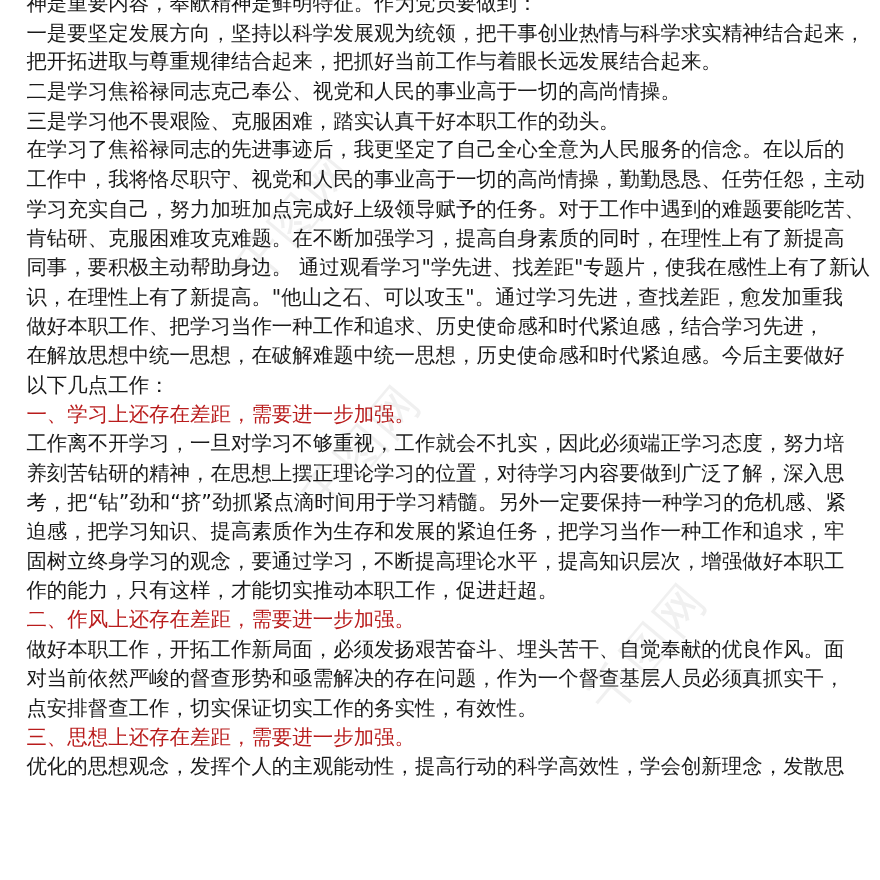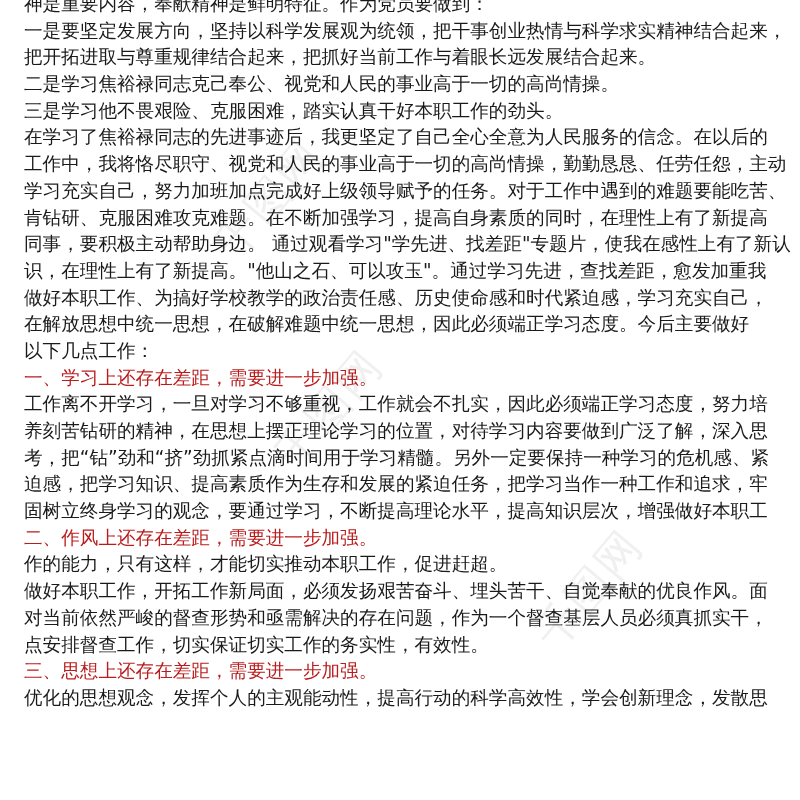--- a/index.html
+++ b/index.html
@@ -54,31 +54,31 @@
   <div class="line">一是要坚定发展方向，坚持以科学发展观为统领，把干事创业热情与科学求实精神结合起来，</div>
   <div class="line">把开拓进取与尊重规律结合起来，把抓好当前工作与着眼长远发展结合起来。</div>
   <div class="line">二是学习焦裕禄同志克己奉公、视党和人民的事业高于一切的高尚情操。</div>
   <div class="line">三是学习他不畏艰险、克服困难，踏实认真干好本职工作的劲头。</div>
   <div class="line">在学习了焦裕禄同志的先进事迹后，我更坚定了自己全心全意为人民服务的信念。在以后的</div>
   <div class="line">工作中，我将恪尽职守、视党和人民的事业高于一切的高尚情操，勤勤恳恳、任劳任怨，主动</div>
   <div class="line">学习充实自己，努力加班加点完成好上级领导赋予的任务。对于工作中遇到的难题要能吃苦、</div>
   <div class="line">肯钻研、克服困难攻克难题。在不断加强学习，提高自身素质的同时，在理性上有了新提高</div>
   <div class="line">同事，要积极主动帮助身边。 通过观看学习"学先进、找差距"专题片，使我在感性上有了新认</div>
   <div class="line">识，在理性上有了新提高。"他山之石、可以攻玉"。通过学习先进，查找差距，愈发加重我</div>
-  <div class="line">做好本职工作、为搞好学校教学的政治责任感、历史使命感和时代紧迫感，学习充实自己，</div>
-  <div class="line">在解放思想中统一思想，在破解难题中统一思想，因此必须端正学习态度。今后主要做好</div>
+  <div class="line">做好本职工作、把学习当作一种工作和追求、历史使命感和时代紧迫感，结合学习先进，</div>
+  <div class="line">在解放思想中统一思想，在破解难题中统一思想，历史使命感和时代紧迫感。今后主要做好</div>
   <div class="line">以下几点工作：</div>
   <div class="line heading">一、学习上还存在差距，需要进一步加强。</div>
   <div class="line">工作离不开学习，一旦对学习不够重视，工作就会不扎实，因此必须端正学习态度，努力培</div>
   <div class="line">养刻苦钻研的精神，在思想上摆正理论学习的位置，对待学习内容要做到广泛了解，深入思</div>
   <div class="line">考，把“钻”劲和“挤”劲抓紧点滴时间用于学习精髓。另外一定要保持一种学习的危机感、紧</div>
   <div class="line">迫感，把学习知识、提高素质作为生存和发展的紧迫任务，把学习当作一种工作和追求，牢</div>
   <div class="line">固树立终身学习的观念，要通过学习，不断提高理论水平，提高知识层次，增强做好本职工</div>
+  <div class="line">作的能力，只有这样，才能切实推动本职工作，促进赶超。</div>
   <div class="line heading">二、作风上还存在差距，需要进一步加强。</div>
-  <div class="line">作的能力，只有这样，才能切实推动本职工作，促进赶超。</div>
   <div class="line">做好本职工作，开拓工作新局面，必须发扬艰苦奋斗、埋头苦干、自觉奉献的优良作风。面</div>
   <div class="line">对当前依然严峻的督查形势和亟需解决的存在问题，作为一个督查基层人员必须真抓实干，</div>
   <div class="line">点安排督查工作，切实保证切实工作的务实性，有效性。</div>
   <div class="line heading">三、思想上还存在差距，需要进一步加强。</div>
   <div class="line">优化的思想观念，发挥个人的主观能动性，提高行动的科学高效性，学会创新理念，发散思</div>
 </div>
 
 <div class="watermark wm1">千图网</div>
 <div class="watermark wm2">千图网</div>
 <div class="watermark wm3">千图网</div>

